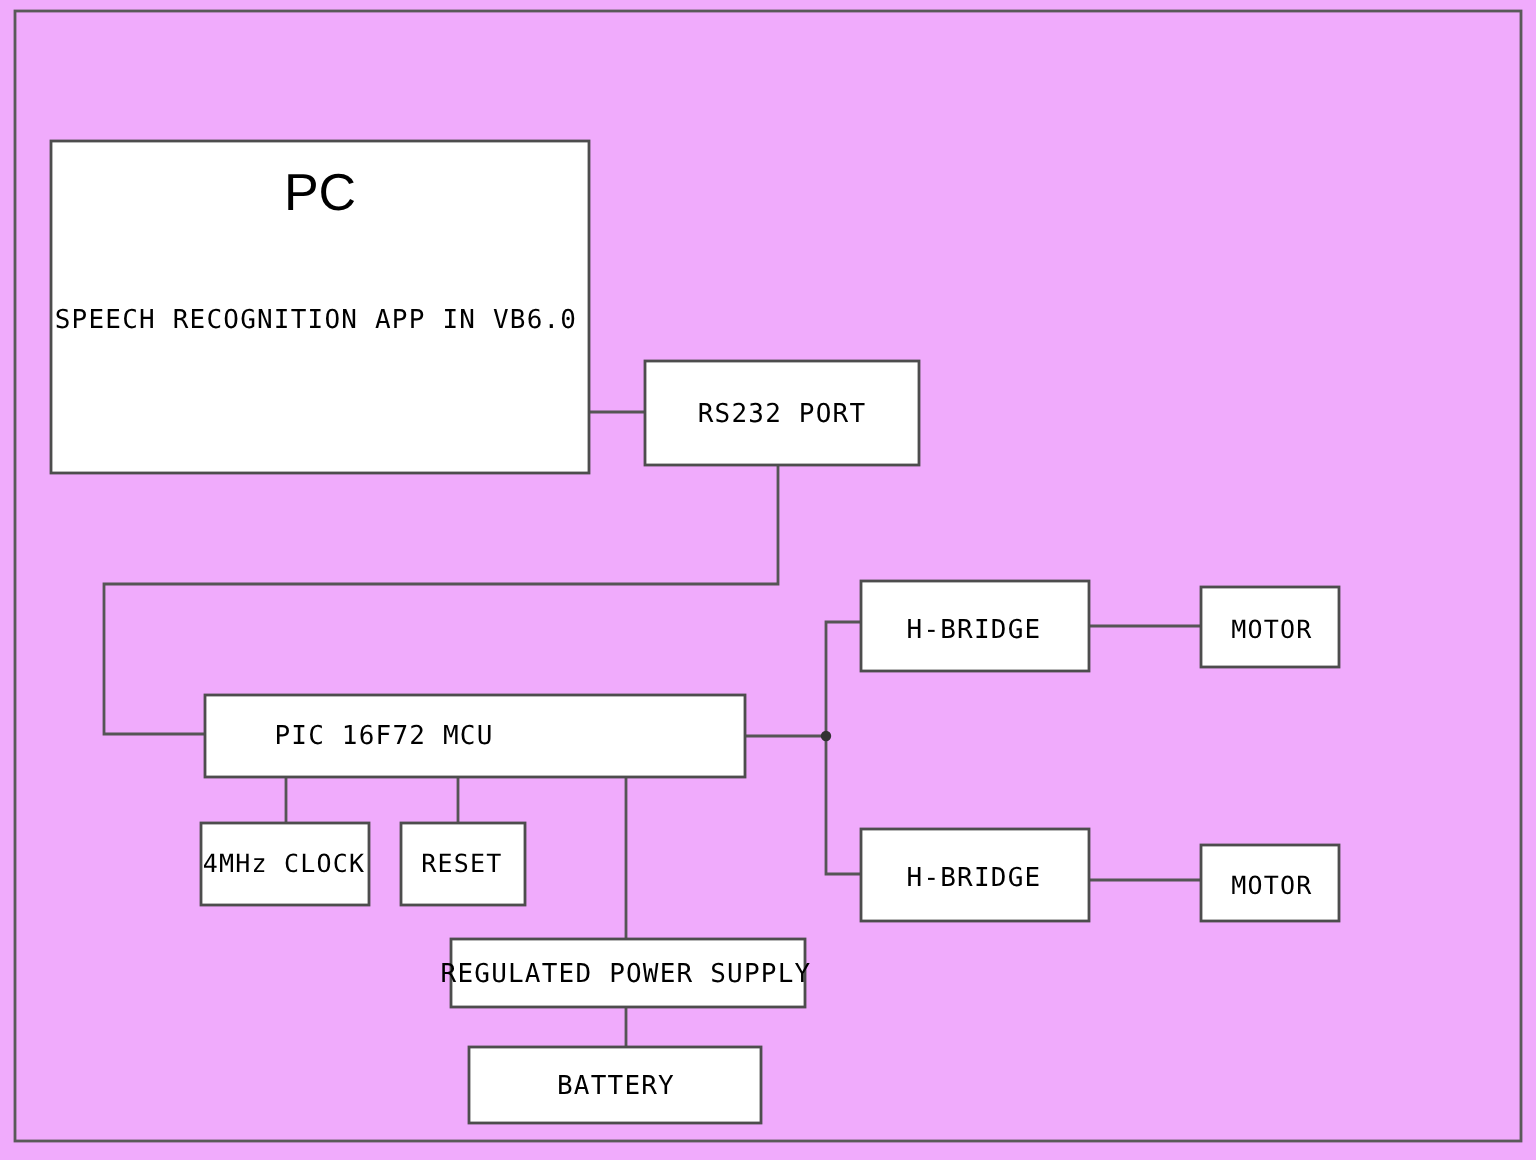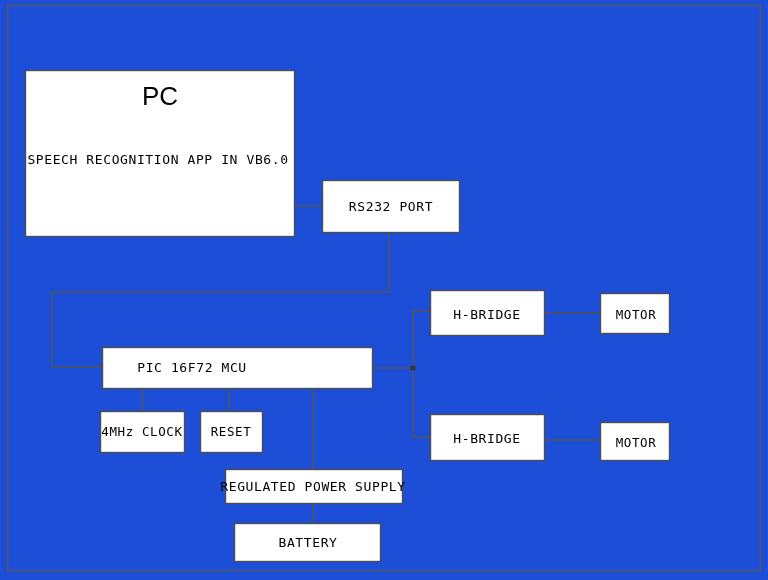--- a/index.html
+++ b/index.html
@@ -11,21 +11,21 @@
   body {
     width: 768px;
     height: 580px;
     font-family: "Liberation Sans", sans-serif;
     overflow: hidden;
   }
   #diagram-root {
     position: relative;
     width: 768px;
     height: 580px;
-    background: #1d4ed8;
+    background: #f0abfc;
   }
   svg.diagram-canvas {
     display: block;
     width: 768px;
     height: 580px;
   }
   .frame-rect {
     fill: none;
     stroke: #595959;
     stroke-width: 1.4;

